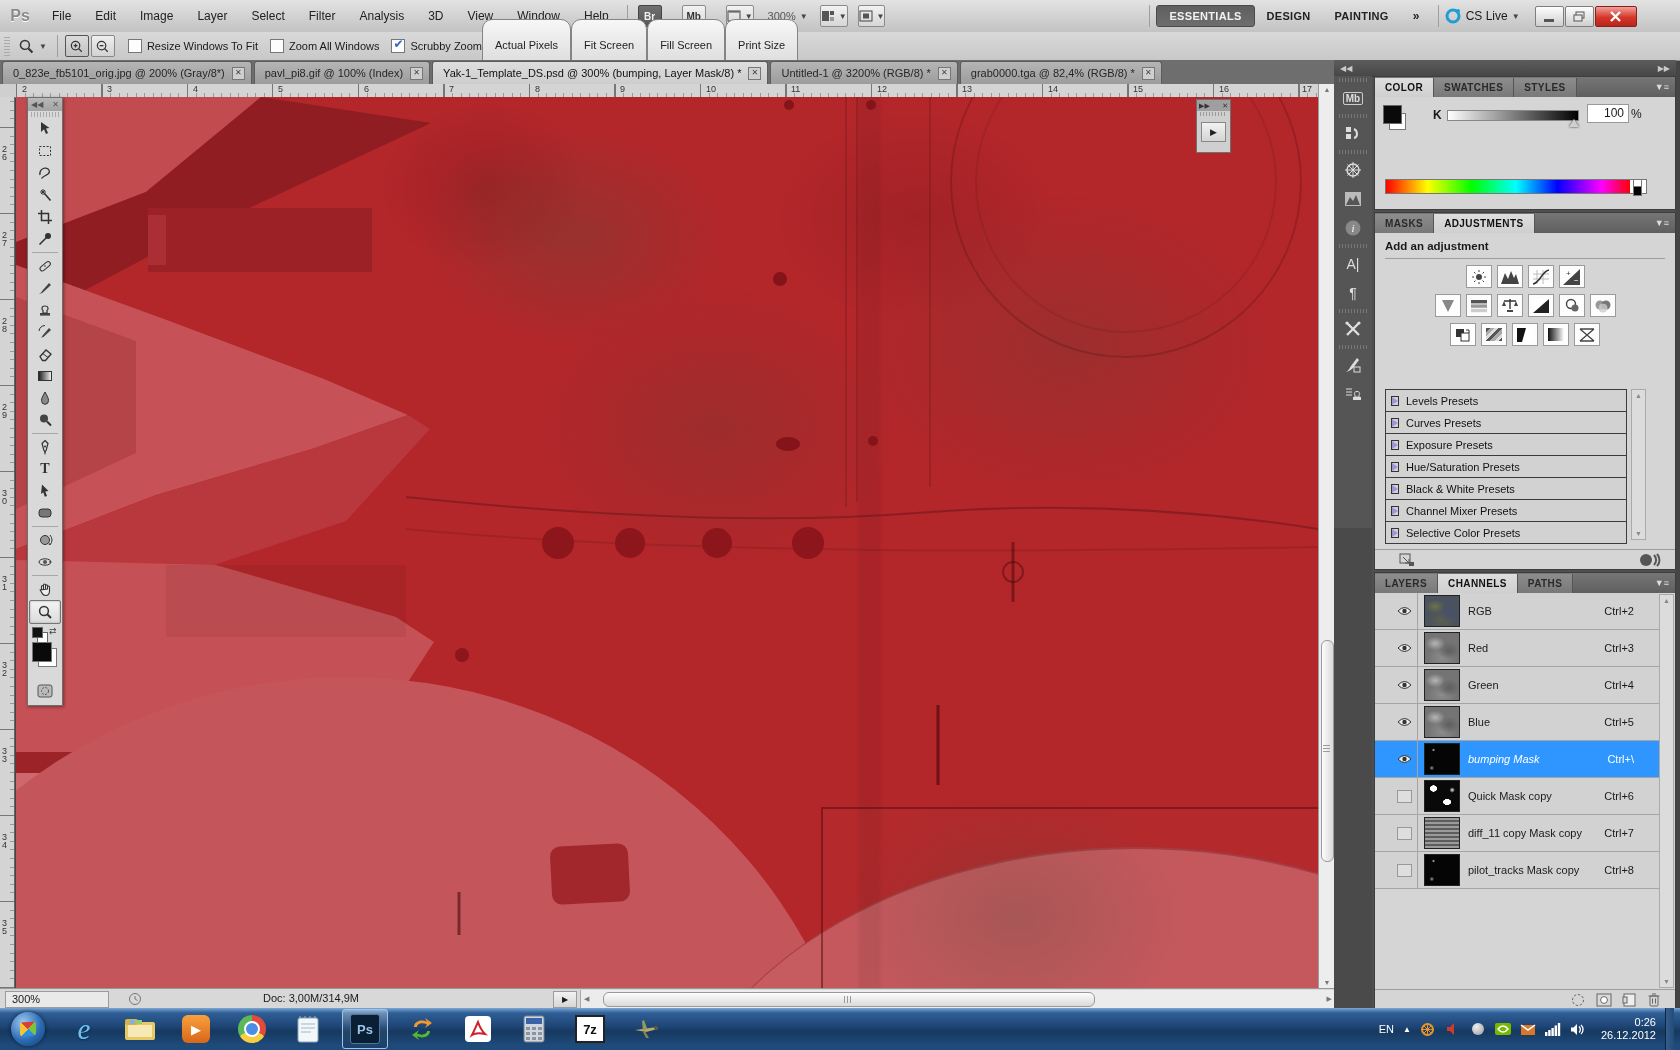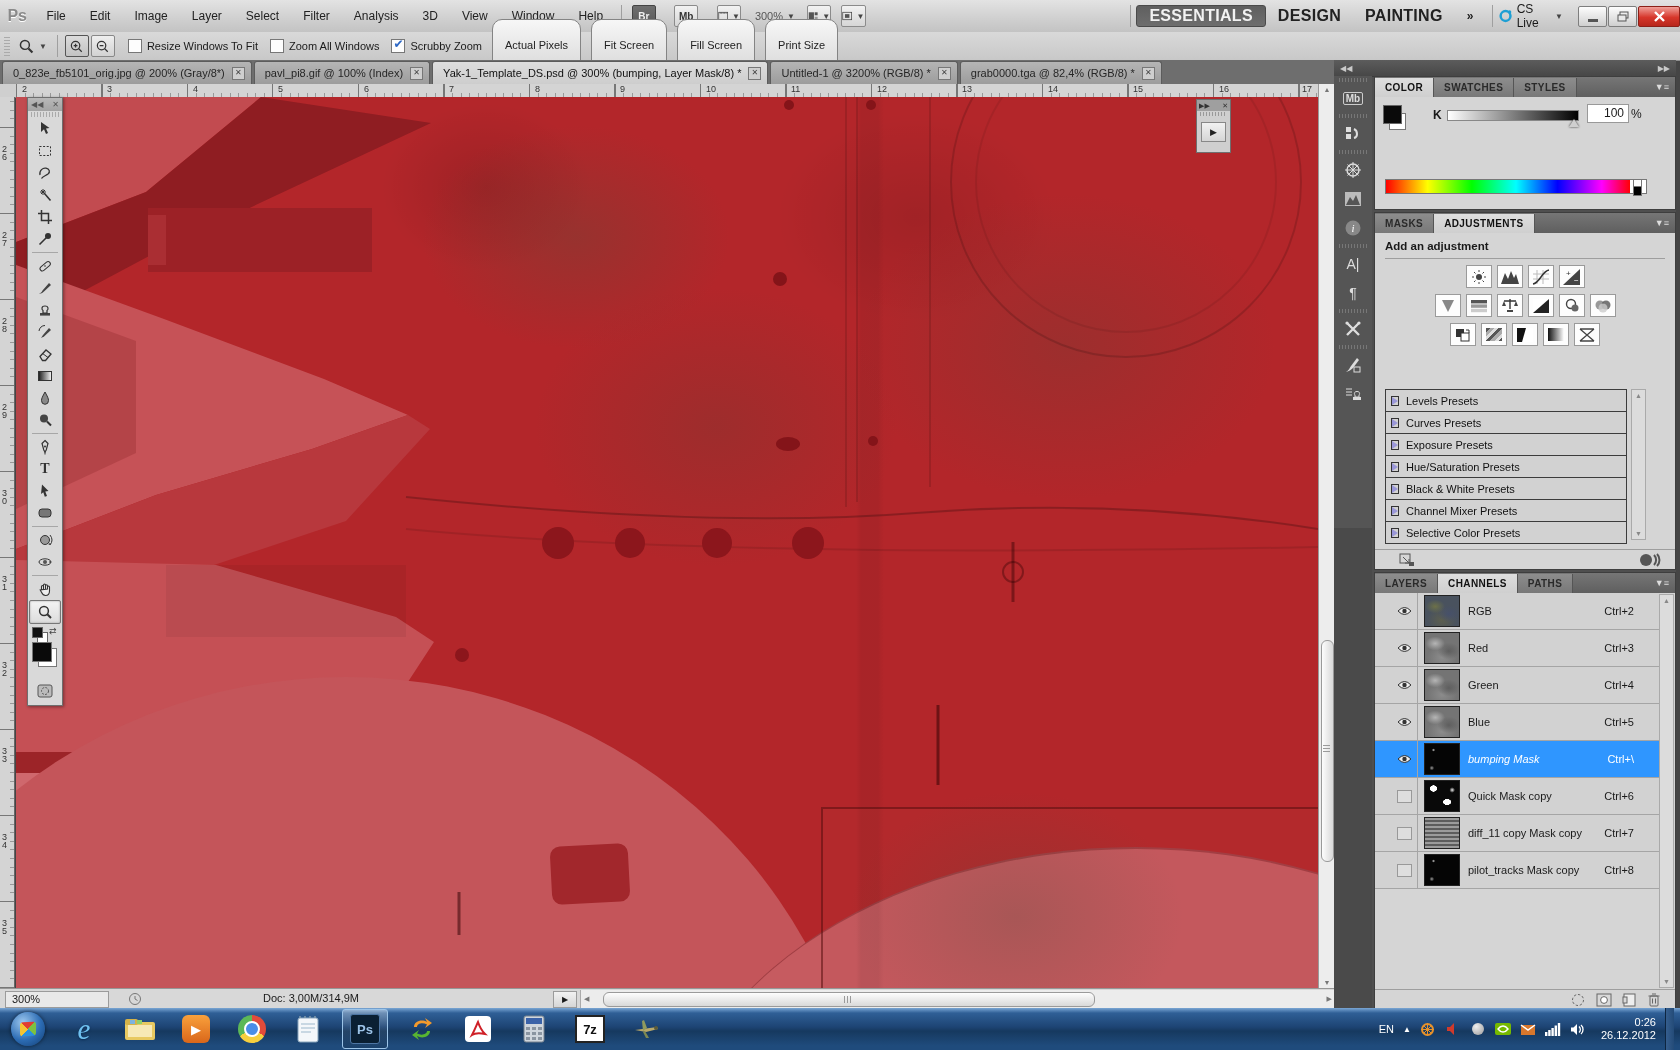--- a/index.html
+++ b/index.html
@@ -11,36 +11,36 @@
            border-bottom:1px solid #9a9a9a;display:flex;align-items:center;}
   #pslogo{width:40px;text-align:center;font-weight:bold;font-size:16px;color:#8a8a8a;text-shadow:0 1px 0 #fff;}
   .menuitem{padding:0 12px;line-height:31px;color:#222;}
   .vsep{width:1px;height:22px;background:#9f9f9f;margin:0 6px;}
   .chromebtn{height:20px;min-width:22px;margin:0 4px;border:1px solid #8b8b8b;border-radius:2px;
              background:linear-gradient(#f2f2f2,#d6d6d6);display:flex;align-items:center;justify-content:center;
              font-size:10px;font-weight:bold;color:#333;}
   .chromebtn.dark{background:linear-gradient(#6f6f6f,#585858);color:#f0f0f0;border-color:#444;}
   .ddarrow{font-size:8px;color:#444;margin-left:4px;}
   #zoomval{color:#555;font-size:11px;margin-left:10px;}
-  .wsbtn{padding:0 12px;line-height:20px;font-weight:bold;font-size:16px;color:#222;letter-spacing:.3px;}
+  .wsbtn{padding:0 12px;line-height:20px;font-weight:bold;font-size:11px;color:#222;letter-spacing:.3px;}
   .wsbtn.active{background:linear-gradient(#5f5f5f,#6e6e6e);color:#f2f2f2;border:1px solid #4a4a4a;border-radius:3px;}
   #winbtns{display:flex;margin-left:14px;}
   .winbtn{width:27px;height:19px;border:1px solid #7e7e7e;border-radius:2px;margin-left:1px;
           background:linear-gradient(#fdfdfd,#cfcfcf);display:flex;align-items:center;justify-content:center;}
   .winbtn.close{width:40px;background:linear-gradient(#f0a19a,#d6362a 55%,#b7271c);border-color:#8c2018;color:#fff;font-weight:bold;}
   
   #optionsbar{left:0;top:32px;width:1680px;height:28px;background:linear-gradient(#d9d9d9,#c8c8c8);
               border-bottom:1px solid #8f8f8f;display:flex;align-items:center;font-size:11px;}
   .grip{width:6px;height:20px;margin:0 4px;background:repeating-linear-gradient(0deg,#aaa 0 1px,transparent 1px 3px);}
   .toolbtn{width:22px;height:20px;border:1px solid #888;border-radius:2px;background:linear-gradient(#efefef,#d2d2d2);
            display:flex;align-items:center;justify-content:center;margin:0 1px;}
   .cb{width:12px;height:12px;border:1px solid #777;background:#fdfdfd;margin:0 5px 0 12px;position:relative;}
   .cb .mark{display:none;position:absolute;left:1px;top:-3px;color:#2b66c4;font-size:12px;font-weight:bold;}
   .cb.checked .mark{display:block;}
-  .pushbtn{margin-left:10px;padding:16px 12px;height:20px;line-height:19px;border:1px solid #848484;border-radius:10px;
+  .pushbtn{padding:16px 12px;height:20px;line-height:19px;border:1px solid #848484;border-radius:10px;
            background:linear-gradient(#f7f7f7,#d8d8d8);color:#222;}
   
   #tabbar{left:0;top:60px;width:1334px;height:24px;background:#6e6e6e;display:flex;align-items:flex-end;}
   .doctab{height:22px;margin-left:2px;padding:0 6px 0 10px;display:flex;align-items:center;background:linear-gradient(#b5b5b5,#9c9c9c);
           border:1px solid #5c5c5c;border-bottom:none;border-radius:3px 3px 0 0;font-size:11px;color:#262626;white-space:nowrap;}
   .doctab.active{background:linear-gradient(#dedede,#cdcdcd);color:#111;}
   .tabx{margin-left:7px;width:11px;height:11px;border:1px solid #777;background:#cfcfcf;font-size:8px;line-height:10px;
         text-align:center;color:#444;}
   
   #hruler{left:16px;top:84px;width:1302px;height:13px;background:#d4d4d4;border-bottom:1px solid #666;

